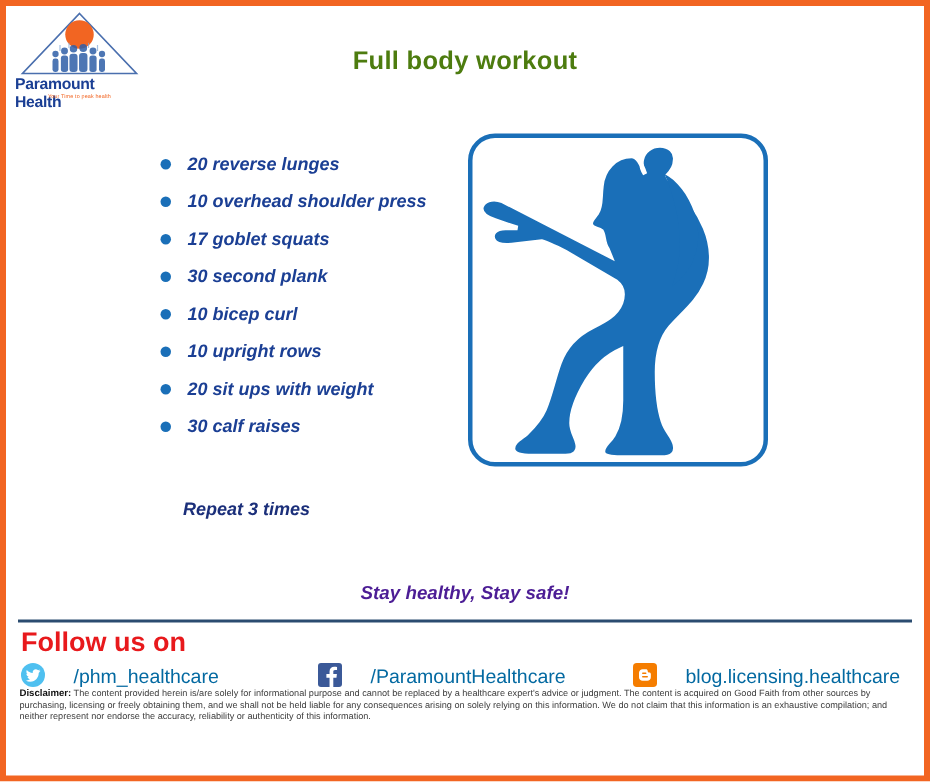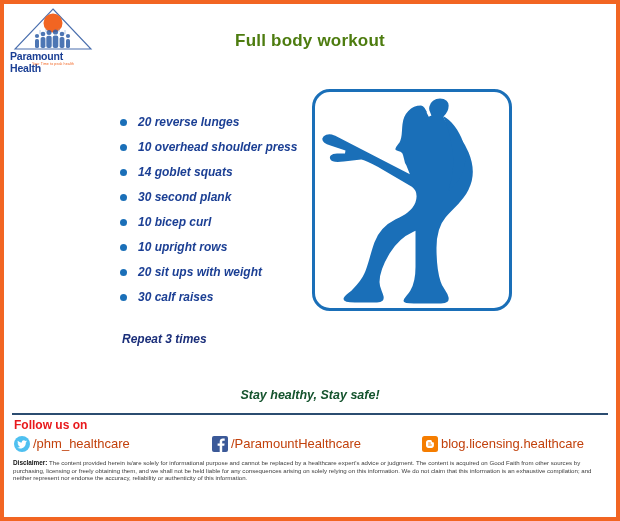--- a/index.html
+++ b/index.html
@@ -72,21 +72,21 @@
     left: 0;
     top: 78px;
     width: 612px;
     height: 300px;
   }
   .exercise-list {
     position: absolute;
     left: 98px;
     top: 12px;
     width: 200px;
-    margin: 16px;
+    margin: 3px;
     padding: 0;
     list-style: none;
   }
   .exercise-list li {
     position: relative;
     height: 25px;
     line-height: 25px;
     padding-left: 20px;
     font-size: 12px;
     font-style: italic;
@@ -128,55 +128,56 @@
   
   .tagline {
     position: absolute;
     left: 0;
     top: 384px;
     width: 612px;
     text-align: center;
     font-size: 12.5px;
     font-style: italic;
     font-weight: bold;
-    color: #14532d;
+    color: #4c1d95;
   }
   
   .divider {
     position: absolute;
     left: 8px;
     top: 409px;
     width: 596px;
     height: 2px;
     background: #2b4c70;
   }
   .follow-label {
     position: absolute;
     left: 10px;
     top: 414px;
-    font-size: 12px;
+    font-size: 18px;
     font-weight: bold;
     color: #e8191c;
   }
   .social-row {
     position: absolute;
     left: 10px;
     top: 432px;
     width: 600px;
     height: 22px;
   }
   .social {
     position: absolute;
     top: 0;
     height: 22px;
     display: flex;
-    align-items: flex-start;
+    align-items: flex-end;
     font-size: 13px;
-    color: #c2410c;
+    color: #0369a1;
     white-space: nowrap;
+    gap: 16px;
   }
   .social-twitter { left: 0; }
   .social-facebook { left: 198px; }
   .social-blog { left: 408px; }
   .social-icon {
     width: 16px;
     height: 16px;
     margin-right: 3px;
     flex: 0 0 16px;
     display: block;
@@ -234,21 +235,21 @@
     </div>
 
     <div class="title">Full body workout</div>
   </div>
 
   <div class="content">
 
     <ul class="exercise-list">
       <li><span class="bullet"></span><span>20 reverse lunges</span></li>
       <li><span class="bullet"></span><span>10 overhead shoulder press</span></li>
-      <li><span class="bullet"></span><span>14 goblet squats</span></li>
+      <li><span class="bullet"></span><span>17 goblet squats</span></li>
       <li><span class="bullet"></span><span>30 second plank</span></li>
       <li><span class="bullet"></span><span>10 bicep curl</span></li>
       <li><span class="bullet"></span><span>10 upright rows</span></li>
       <li><span class="bullet"></span><span>20 sit ups with weight</span></li>
       <li><span class="bullet"></span><span>30 calf raises</span></li>
     </ul>
 
     <div class="repeat">Repeat 3 times</div>
 
     <div class="figure-frame">

